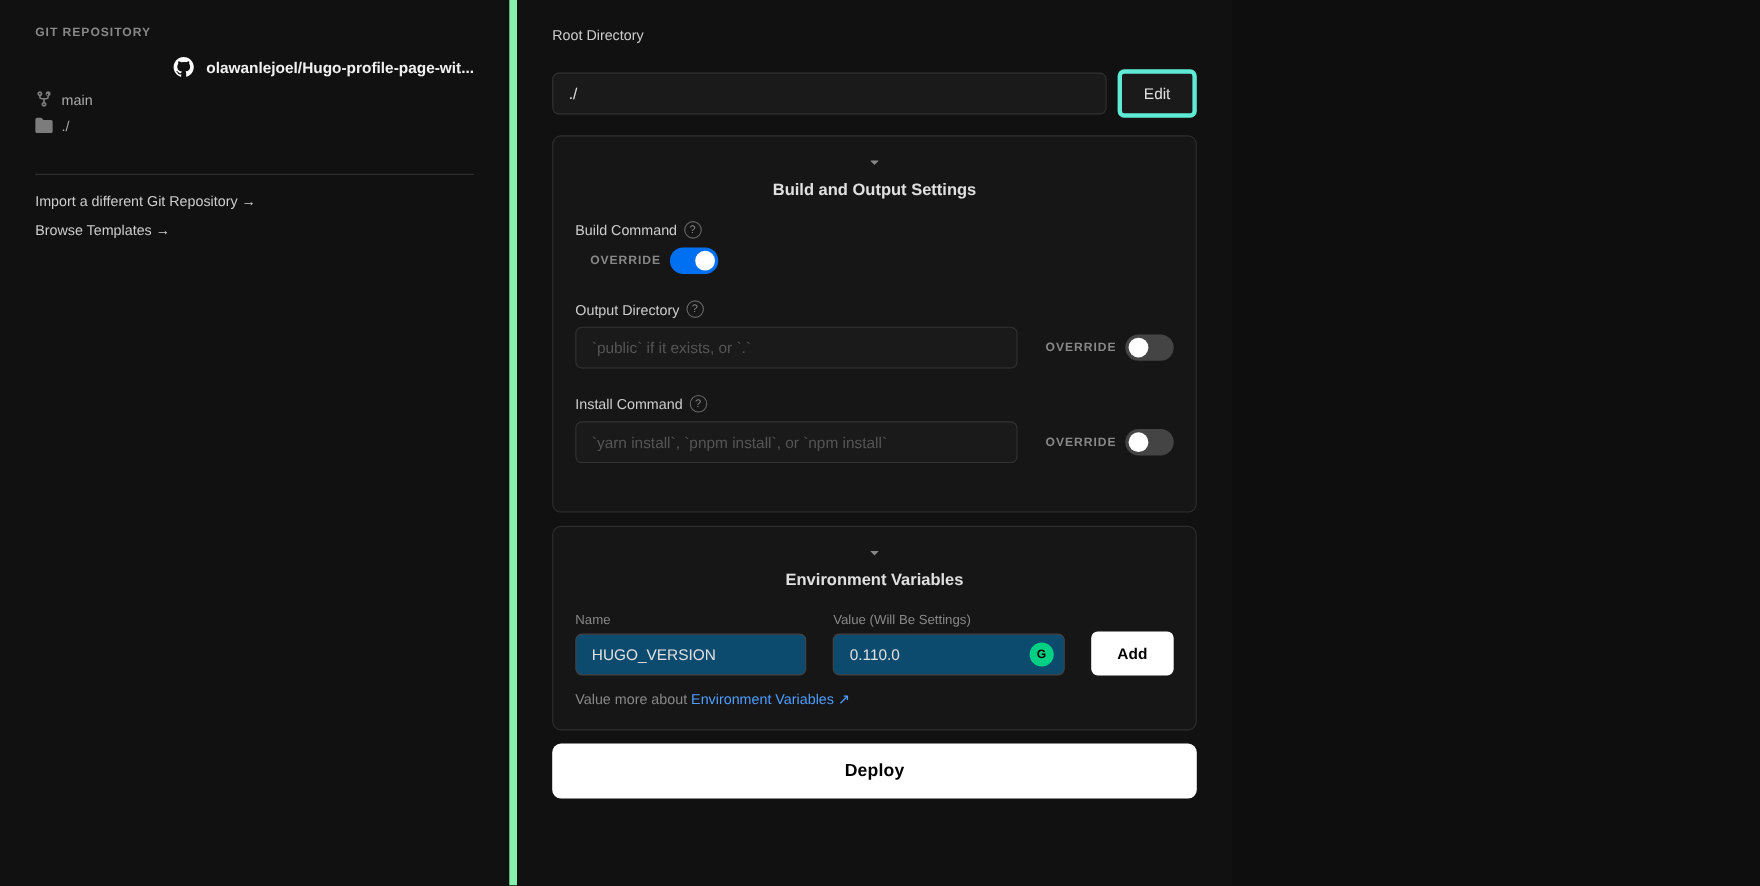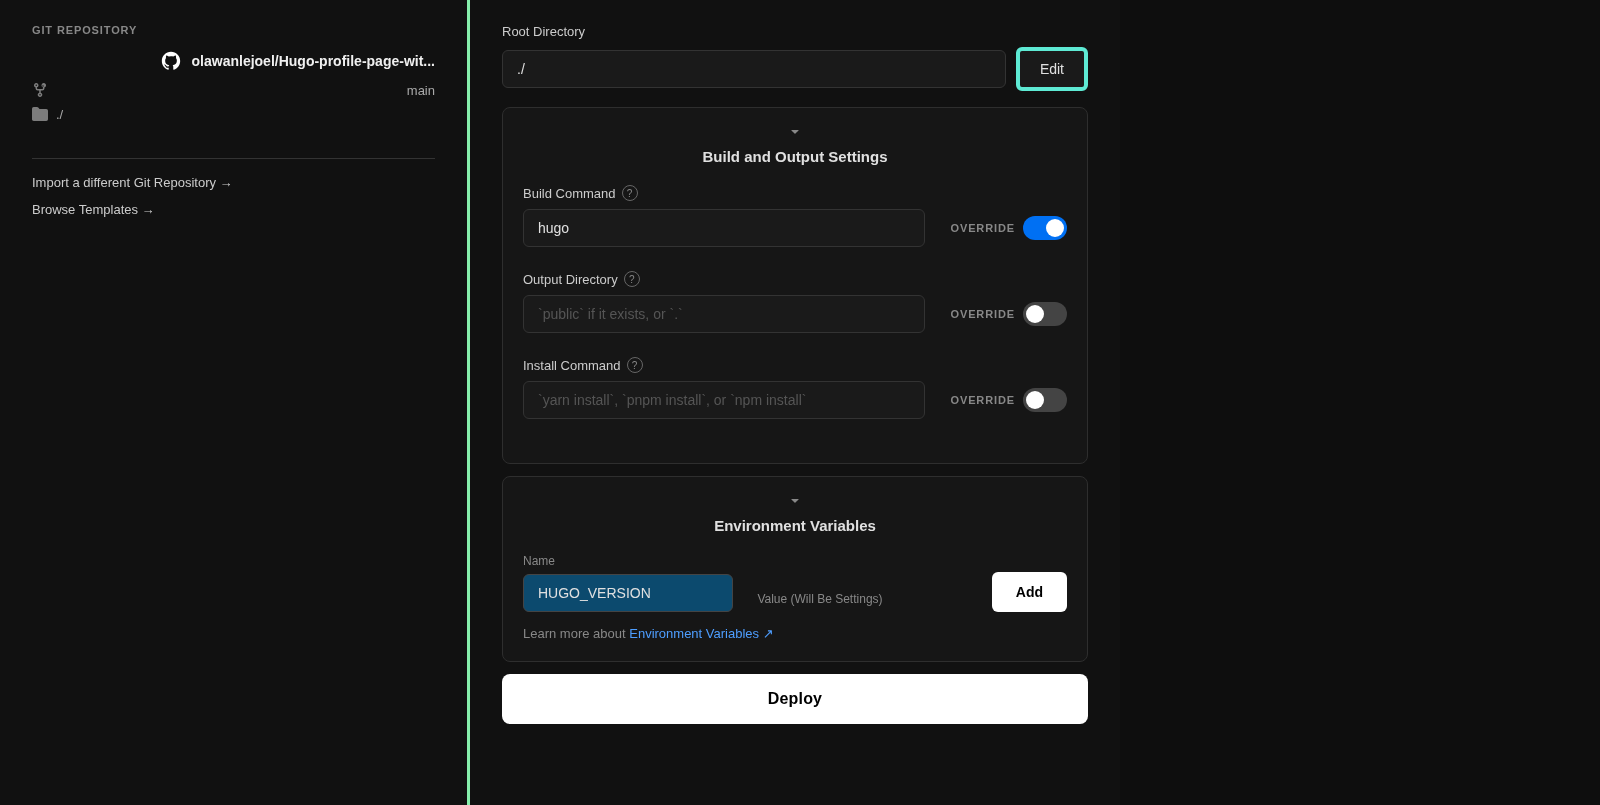--- a/index.html
+++ b/index.html
@@ -13,21 +13,21 @@
       overflow: hidden;
       display: flex;
     }
 
     
     .sidebar {
       width: 470px;
       min-width: 470px;
       background: #111111;
       padding: 24px 32px;
-      border-right: 3px solid #86efac;
+      border-right: 7px solid #86efac;
       display: flex;
       flex-direction: column;
     }
 
     .sidebar-section-label {
       font-size: 11px;
       font-weight: 600;
       color: #888;
       letter-spacing: 0.08em;
       text-transform: uppercase;
@@ -48,21 +48,20 @@
       color: #f0f0f0;
     }
 
     .branch-row {
       display: flex;
       align-items: center;
       gap: 8px;
       margin-bottom: 8px;
       color: #aaa;
       font-size: 13px;
-      justify-content: space-between;
     }
 
     .dir-row {
       display: flex;
       align-items: center;
       gap: 8px;
       color: #aaa;
       font-size: 13px;
       margin-bottom: 20px;
     }
@@ -90,21 +89,21 @@
     }
 
     
     .root-dir-section {
       margin-bottom: 16px;
     }
 
     .field-label {
       font-size: 13px;
       color: #ccc;
-      margin-bottom: 8px;
+      margin-bottom: 24px;
       font-weight: 500;
     }
 
     .root-dir-row {
       display: flex;
       align-items: center;
       gap: 10px;
     }
 
     .root-dir-input {
@@ -419,21 +418,20 @@
     </div>
 
     <div class="section-body">
 
       <div class="field-group">
         <div class="field-label-row">
           <span class="field-label-text">Build Command</span>
           <span class="help-icon">?</span>
         </div>
         <div class="input-override-row">
-          <input class="field-input active-value" type="text" value="hugo" style="">
           <div class="override-label-wrap">
             <span class="override-text">OVERRIDE</span>
             <div class="toggle">
               <div class="toggle-track on">
                 <div class="toggle-thumb"></div>
               </div>
             </div>
           </div>
         </div>
       </div>
@@ -488,30 +486,36 @@
     <div class="section-body">
       <div class="env-vars-grid">
 
         <div>
           <div class="env-col-label">Name</div>
           <input class="env-input" type="text" value="HUGO_VERSION" style="">
         </div>
 
         <div>
           <div class="env-col-label">Value (Will Be Settings)</div>
+          <div class="env-value-wrapper">
+            <input class="env-input" type="text" style="padding-right: 40px;" value="0.110.0">
+            <div class="env-icon-badge">
+              <span class="env-icon-badge-letter">G</span>
+            </div>
+          </div>
         </div>
 
         <div style="display:flex; align-items: center;">
           <button class="add-btn">Add</button>
         </div>
 
       </div>
 
       <div class="learn-more-text">
-        <span>Learn more about </span><a class="learn-more-link"><span>Environment Variables</span> <span>↗</span></a>
+        <span>Value more about </span><a class="learn-more-link"><span>Environment Variables</span> <span>↗</span></a>
       </div>
     </div>
   </div>
 
   <div class="deploy-section">
     <button class="deploy-btn">Deploy</button>
   </div>
 
 </div>
 

